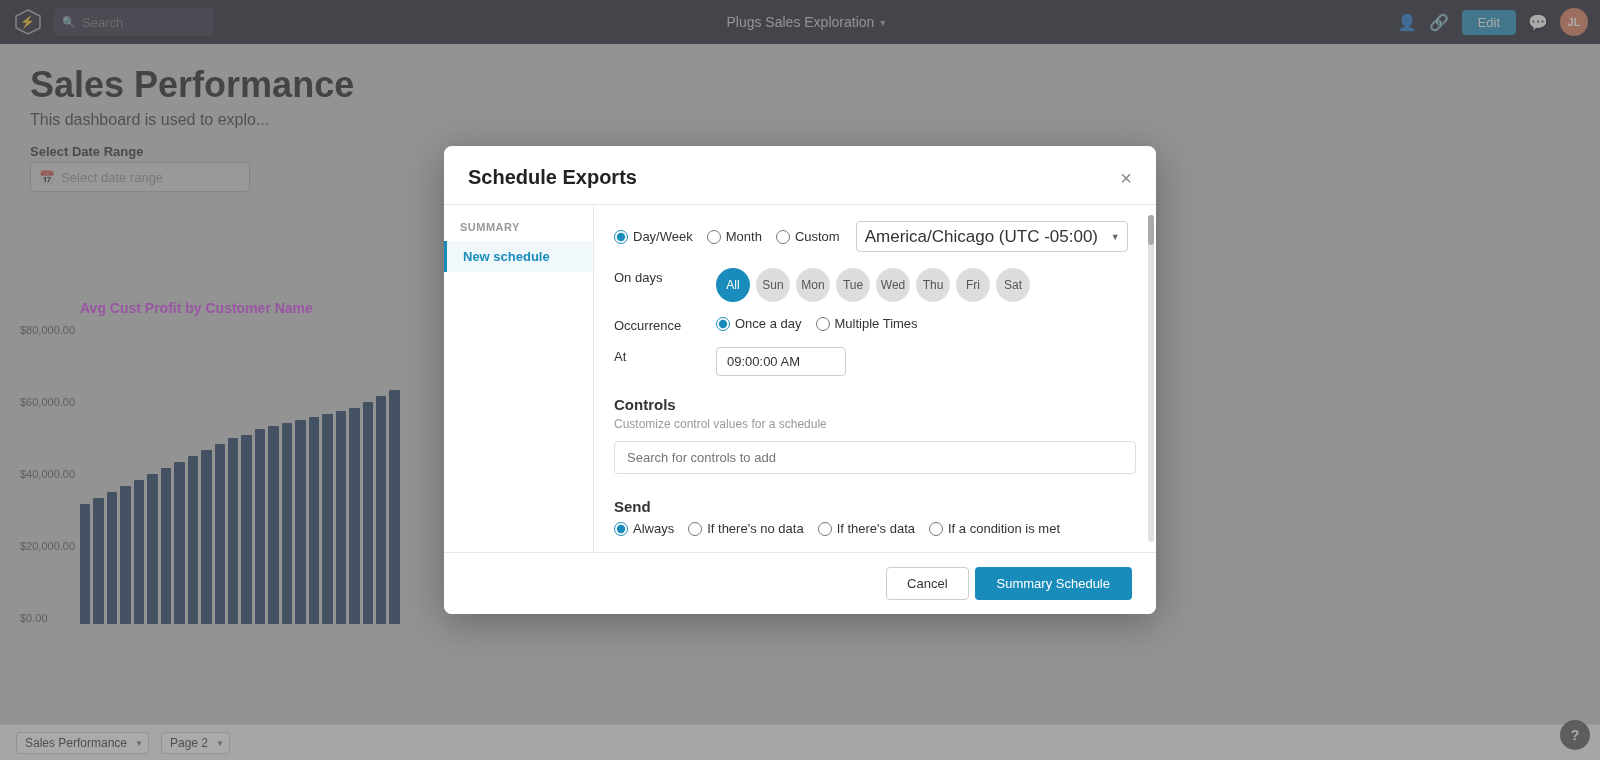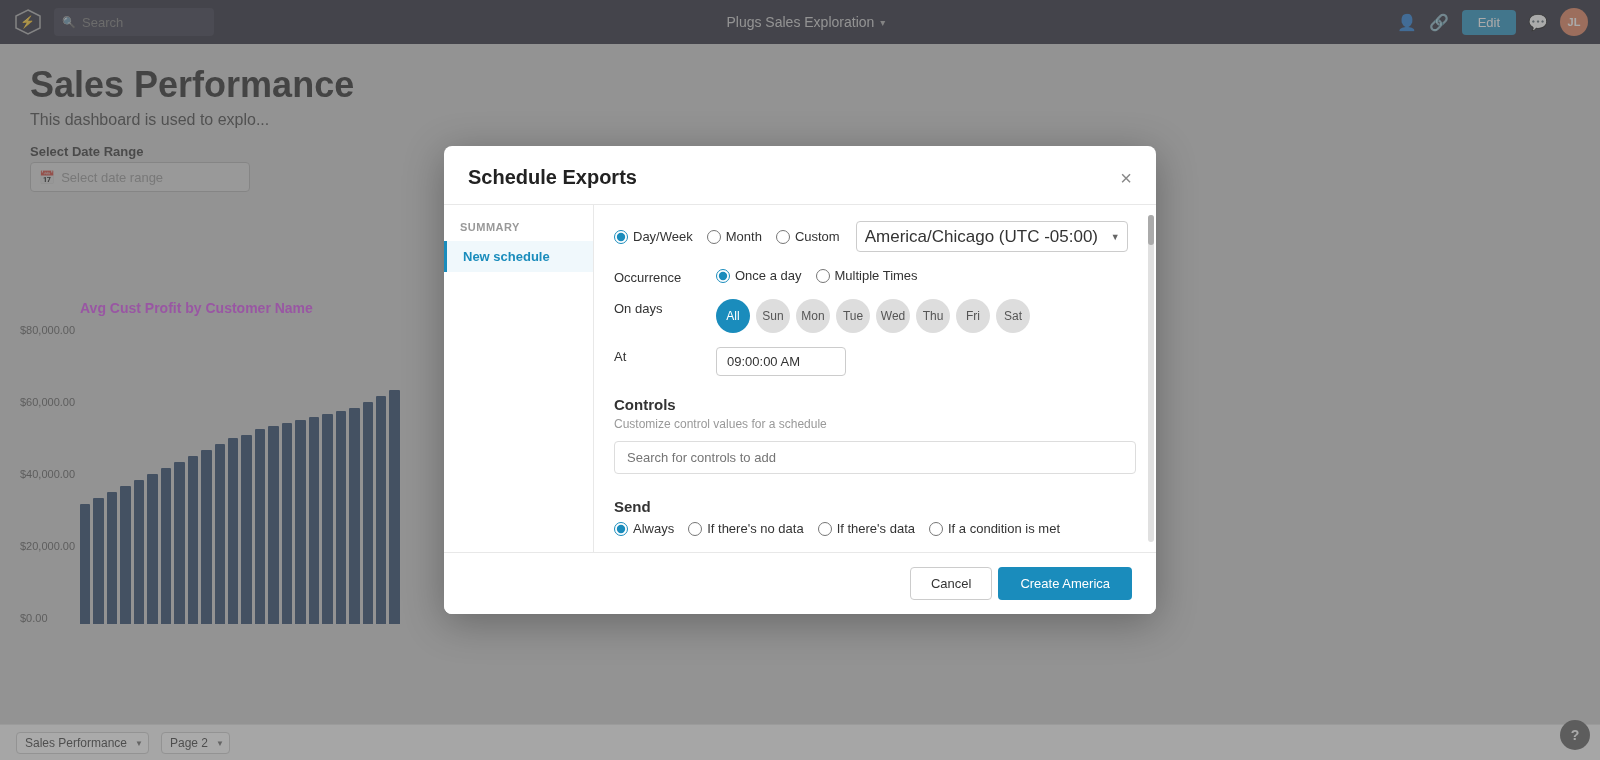--- a/index.html
+++ b/index.html
@@ -524,47 +524,47 @@
         </div>
         <div class="tz-wrap">
           <select class="timezone-select">
             <option>America/Chicago (UTC -05:00)</option>
           </select>
         </div>
       </div>
 
       
       <div class="form-row">
+        <div class="form-label">On days</div>
+        <div class="day-buttons">
+          <button class="day-btn active">All</button>
+          <button class="day-btn">Sun</button>
+          <button class="day-btn">Mon</button>
+          <button class="day-btn">Tue</button>
+          <button class="day-btn">Wed</button>
+          <button class="day-btn">Thu</button>
+          <button class="day-btn">Fri</button>
+          <button class="day-btn">Sat</button>
+        </div>
+      </div>
+
+      
+      <div class="form-row">
         <div class="form-label">Occurrence</div>
         <div class="form-value">
           <div class="radio-group">
             <label class="radio-label">
               <input type="radio" name="occurrence" checked="" style="">
               <span>Once a day</span>
             </label>
             <label class="radio-label">
               <input type="radio" name="occurrence" style="">
               <span>Multiple Times</span>
             </label>
           </div>
-        </div>
-      </div>
-
-      
-      <div class="form-row">
-        <div class="form-label">On days</div>
-        <div class="day-buttons">
-          <button class="day-btn active">All</button>
-          <button class="day-btn">Sun</button>
-          <button class="day-btn">Mon</button>
-          <button class="day-btn">Tue</button>
-          <button class="day-btn">Wed</button>
-          <button class="day-btn">Thu</button>
-          <button class="day-btn">Fri</button>
-          <button class="day-btn">Sat</button>
         </div>
       </div>
 
       
       <div class="form-row">
         <div class="form-label">At</div>
         <input class="time-input" type="text" value="09:00:00 AM" style="">
       </div>
 
       
@@ -594,21 +594,21 @@
       </div>
 
       
       <div class="scroll-indicator">
         <div class="scroll-thumb"></div>
       </div>
     </div>
   </div>
   <div class="modal-footer">
     <button class="btn-cancel">Cancel</button>
-    <button class="btn-primary">Create America</button>
+    <button class="btn-primary">Summary Schedule</button>
   </div>
 </div>
 
 <div class="bottom-bar">
   <div class="bottom-select-wrap">
     <select class="bottom-select">
       <option>Sales Performance</option>
     </select>
   </div>
   <div class="bottom-select-wrap">

